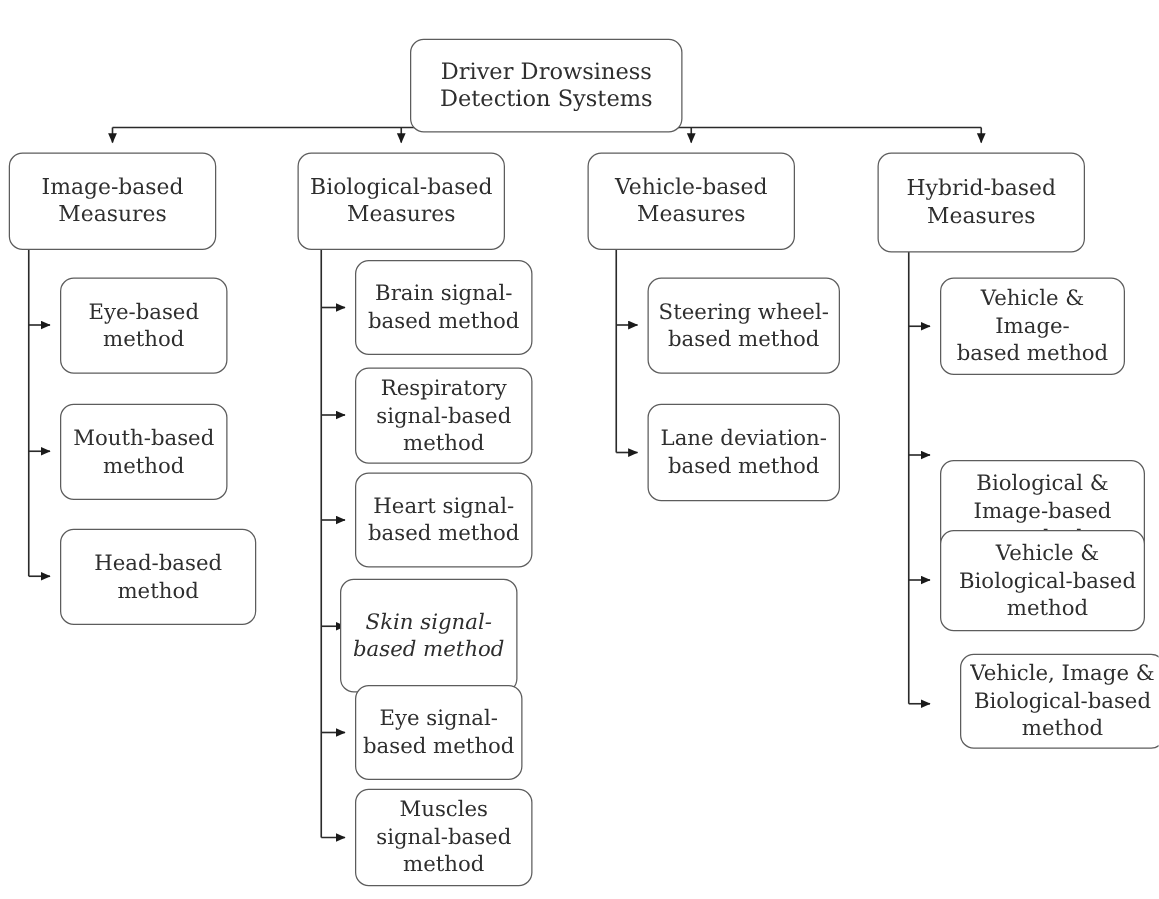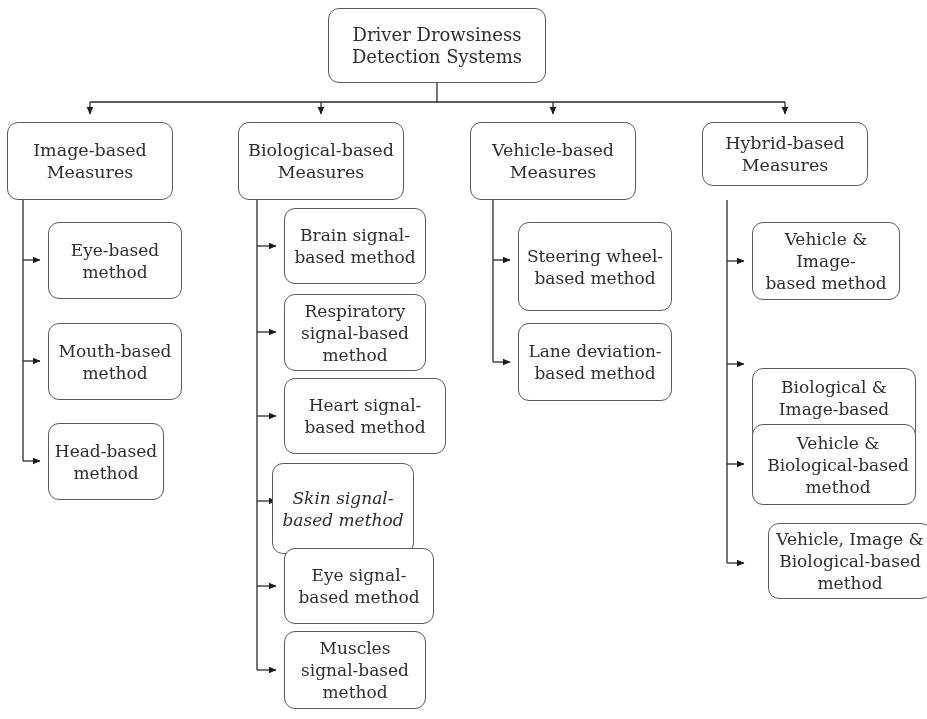--- a/index.html
+++ b/index.html
@@ -25,21 +25,21 @@
     border:1.4px solid var(--box-border);
     border-radius:11px;
     background:var(--box-fill);
     display:flex;align-items:center;justify-content:center;
     text-align:center;
     white-space:pre-line;
     line-height:22px;
     font-size:17px;
     padding:2px 4px;
   }
-  .node.level-0{font-size:18px;}
+  .node.level-0{font-size:18px;margin-top:23px;}
   .node.level-1{font-size:17.5px;}
 </style>
 </head>
 <body>
 
 <div class="canvas">
 
   <svg class="connectors" viewBox="0 0 927 719" xmlns="http://www.w3.org/2000/svg">
     <defs>
       <marker id="arrow" markerWidth="9" markerHeight="8" refX="7.5" refY="3.5" orient="auto" markerUnits="userSpaceOnUse">
@@ -84,46 +84,46 @@
 
   <div class="node level-0" style="left:328px;top:8px;width:218px;height:75px;">Driver Drowsiness
 Detection Systems</div>
 
   <div class="node level-1" style="left:7px;top:122px;width:166px;height:78px;">Image-based
 Measures</div>
   <div class="node level-1" style="left:238px;top:122px;width:166px;height:78px;">Biological-based
 Measures</div>
   <div class="node level-1" style="left:470px;top:122px;width:166px;height:78px;">Vehicle-based
 Measures</div>
-  <div class="node level-1" style="left:702px;top:122px;width:166px;height:64px;">Hybrid-based
+  <div class="node level-1" style="left:702px;top:122px;width:166px;height:80px;">Hybrid-based
 Measures</div>
 
   <div class="node" style="left:48px;top:222px;width:134px;height:77px;">Eye-based
 method</div>
   <div class="node" style="left:48px;top:323px;width:134px;height:77px;">Mouth-based
 method</div>
-  <div class="node" style="left:48px;top:423px;width:116px;height:77px;">Head-based
+  <div class="node" style="left:48px;top:423px;width:157px;height:77px;">Head-based
 method</div>
 
   <div class="node" style="left:284px;top:208px;width:142px;height:76px;">Brain signal-
 based method</div>
   <div class="node" style="left:284px;top:294px;width:142px;height:77px;">Respiratory
 signal-based
 method</div>
-  <div class="node" style="left:284px;top:378px;width:162px;height:76px;">Heart signal-
+  <div class="node" style="left:284px;top:378px;width:142px;height:76px;">Heart signal-
 based method</div>
   <div class="node" style="left:272px;top:463px;width:142px;height:91px;font-style:italic;">Skin signal-
 based method</div>
-  <div class="node" style="left:284px;top:548px;width:150px;height:76px;">Eye signal-
+  <div class="node" style="left:284px;top:548px;width:134px;height:76px;">Eye signal-
 based method</div>
   <div class="node" style="left:284px;top:631px;width:142px;height:78px;">Muscles
 signal-based
 method</div>
 
-  <div class="node" style="left:518px;top:222px;width:154px;height:89px;">Steering wheel-
+  <div class="node" style="left:518px;top:222px;width:154px;height:77px;">Steering wheel-
 based method</div>
   <div class="node" style="left:518px;top:323px;width:154px;height:78px;">Lane deviation-
 based method</div>
 
   <div class="node" style="left:752px;top:222px;width:148px;height:78px;">Vehicle &amp; Image-
 based method</div>
   <div class="node" style="left:752px;top:323px;width:164px;height:82px;margin-top:45px;">Biological &amp;
 Image-based
 method</div>
   <div class="node" style="left:752px;top:424px;width:164px;height:81px;padding-left:12px;">Vehicle &amp;

